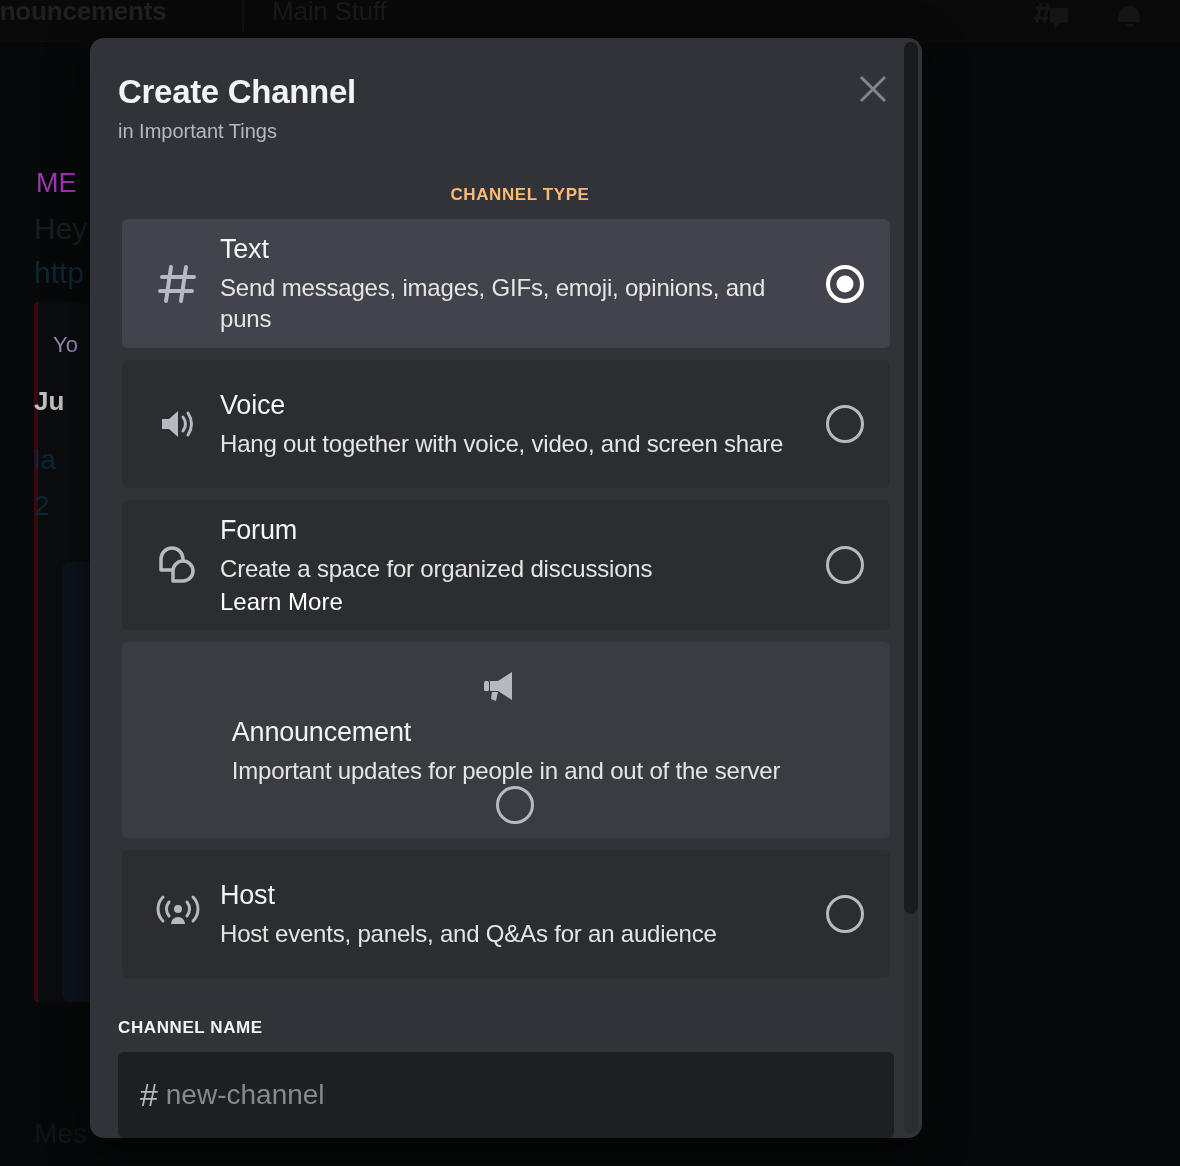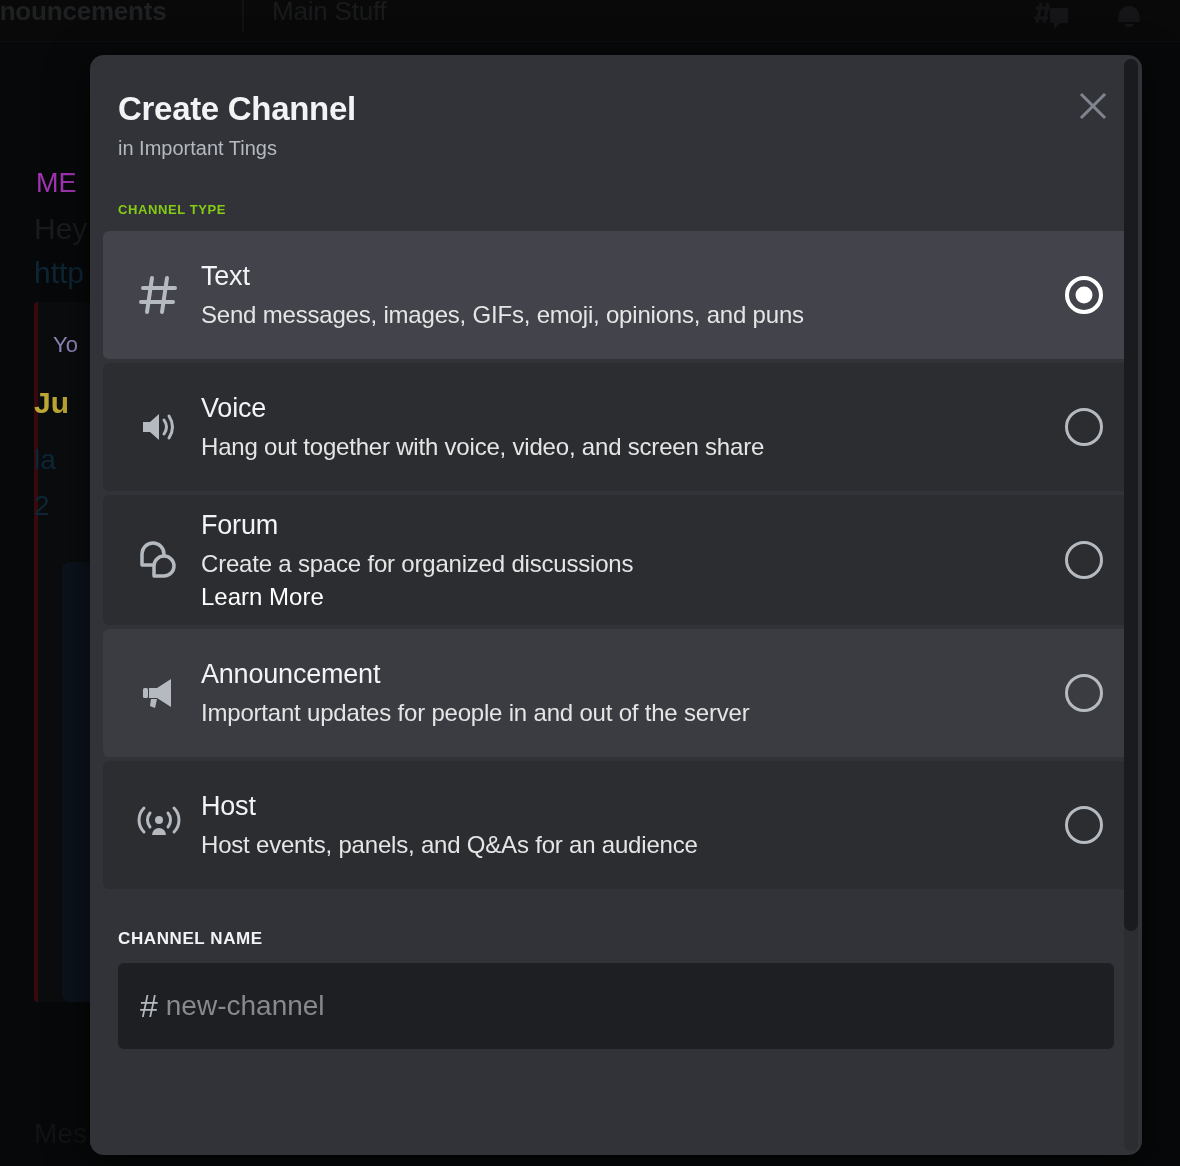--- a/index.html
+++ b/index.html
@@ -42,43 +42,42 @@
   }
   .bg-mention { left: 36px; top: 168px; font-size: 27px; color: #d946ef; font-weight: 500; }
   .bg-hey     { left: 34px; top: 212px; font-size: 30px; color: #232528; }
   .bg-link    { left: 34px; top: 256px; font-size: 30px; color: #123348; }
 
   .bg-embed {
     position: absolute; left: 34px; top: 302px; width: 240px; height: 700px;
     background: #0f1012; border-left: 4px solid #4b0d12; border-radius: 4px;
   }
   .bg-embed-l1 { position: absolute; left: 53px; top: 332px; font-size: 22px; color: #c4b5fd; }
-  .bg-embed-l2 { position: absolute; left: 34px; top: 386px; font-size: 30px; color: #fde047; font-weight: bold; }
+  .bg-embed-l2 { position: absolute; left: 34px; top: 386px; font-size: 26px; color: #ffffff; font-weight: bold; }
   .bg-embed-l3 { position: absolute; left: 34px; top: 444px; font-size: 28px; color: #12354c; }
   .bg-embed-l4 { position: absolute; left: 34px; top: 490px; font-size: 28px; color: #12354c; }
   .bg-embed-box {
     position: absolute; left: 62px; top: 562px; width: 220px; height: 440px;
     background: #111a26; border-radius: 8px;
   }
   .bg-composer { position: absolute; left: 34px; top: 1118px; font-size: 28px; color: #191a1c; }
 
   .dim-overlay {
     position: absolute; inset: 0;
     background: rgba(0,0,0,0.25);
   }
 
   
   .modal {
     position: absolute; left: 90px; top: 38px;
-    width: 1052px; height: 1100px;
+    width: 832px; height: 1100px;
     background: #313338;
     border-radius: 14px;
     overflow: hidden;
     box-shadow: 0 10px 40px rgba(0,0,0,0.6);
-    margin-top: 17px;
   }
 
   .modal-scroll {
     position: absolute; inset: 0;
     padding: 0 0 0 0;
   }
 
   .modal-header { position: relative; padding: 36px 32px 0 28px; }
   .modal-title {
     font-size: 33px; font-weight: bold; color: #f2f3f5;
@@ -88,37 +87,38 @@
     margin-top: 10px; font-size: 20px; color: #b5bac1; font-weight: normal;
   }
   .close-button {
     position: absolute; right: 26px; top: 28px;
     width: 46px; height: 46px; cursor: pointer;
     display: flex; align-items: center; justify-content: center;
   }
 
   .section-label {
     margin: 42px 0 14px 28px;
-    font-size: 13px; font-weight: bold; color: #84cc16;
+    font-size: 17px; font-weight: bold; color: #fdba74;
     letter-spacing: 0.6px;
-  }
-
-  .options { padding: 0 13px; display: flex; flex-direction: column; gap: 4px; }
+    text-align: center;
+  }
+
+  .options { padding: 0 32px; display: flex; flex-direction: column; gap: 12px; }
 
   .option-row {
     position: relative;
     display: flex; align-items: center;
     background: #2b2d31;
     border-radius: 6px;
     min-height: 128px;
     padding: 14px 26px 14px 26px;
     cursor: pointer;
   }
   .option-row.selected { background: #43444b; }
-  .option-row.hovered  { background: #3a3c41; }
+  .option-row.hovered  { background: #3a3c41; flex-direction: column; }
 
   .option-icon {
     flex: 0 0 auto; width: 60px; height: 60px;
     display: flex; align-items: center; justify-content: center;
     margin-right: 12px;
   }
 
   .option-text { flex: 1 1 auto; min-width: 0; }
   .option-title {
     font-size: 27px; color: #f2f3f5; font-weight: normal;

